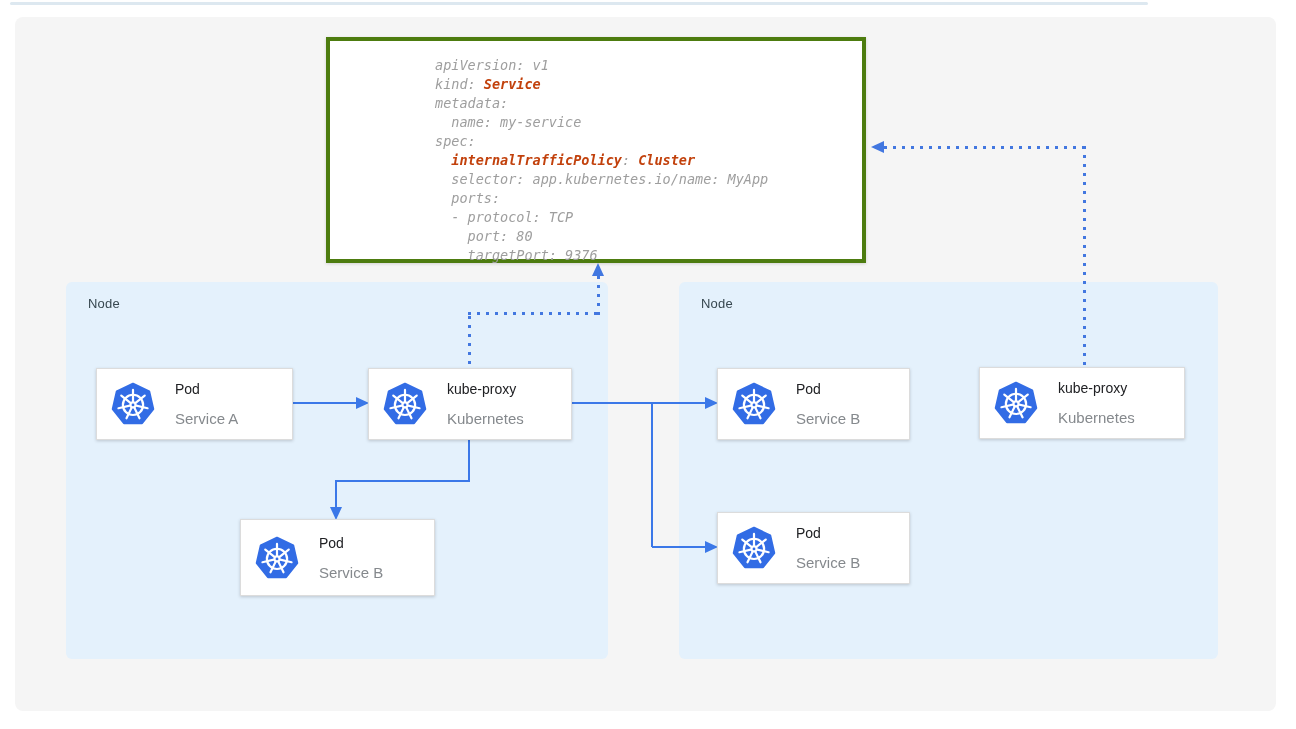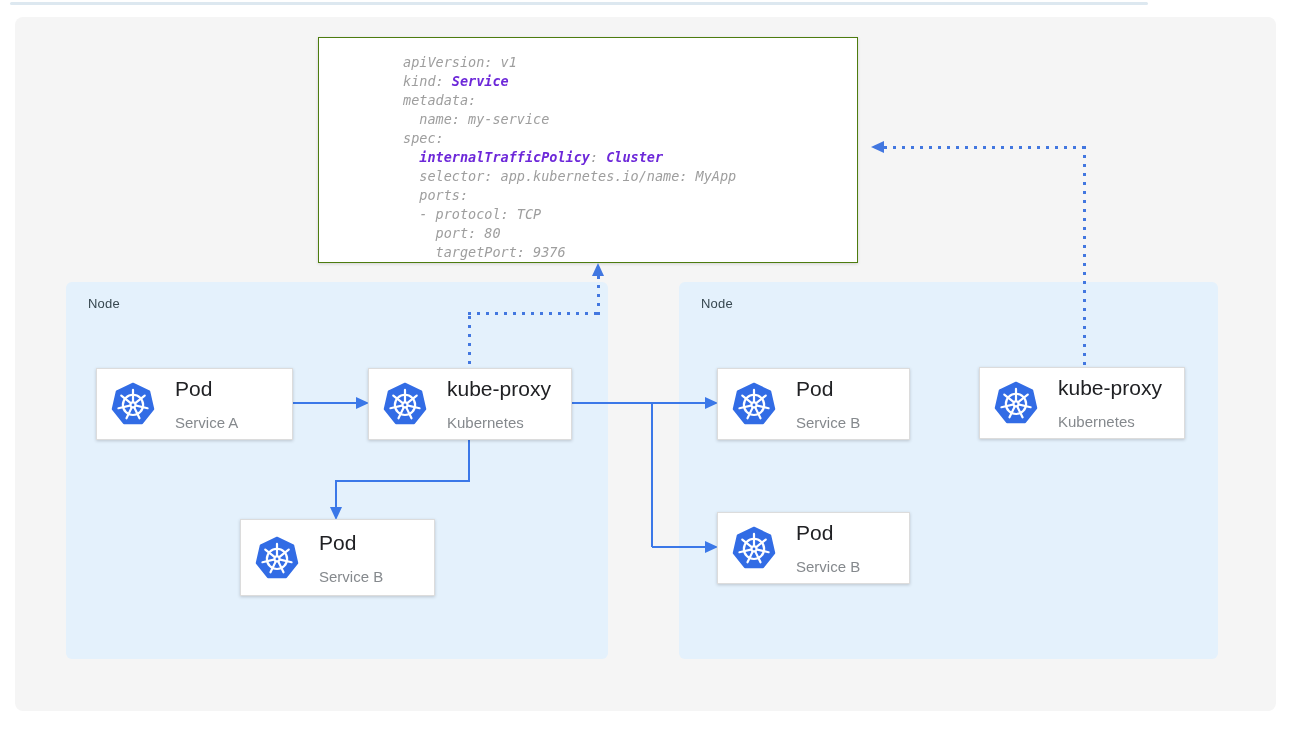--- a/index.html
+++ b/index.html
@@ -19,38 +19,38 @@
   .node {
     position:absolute; background:#e4f1fc; border-radius:6px;
   }
   .node-left  { left:66px;  top:282px; width:542px; height:377px; }
   .node-right { left:679px; top:282px; width:539px; height:377px; }
   .node-label {
     position:absolute; left:22px; top:14px;
     font-size:13px; color:#37474f; letter-spacing:.2px;
   }
   .yaml-box {
-    position:absolute; left:318px; top:37px; width:540px; height:226px;
-    background:#ffffff; border:1px solid #4d7c0f;
+    position:absolute; left:326px; top:37px; width:540px; height:226px;
+    background:#ffffff; border:4px solid #4d7c0f;
     box-shadow:0 1px 3px rgba(0,0,0,.14);
-    padding:15px 10px 0 84px;
+    padding:15px 10px 0 105px;
   }
   .yaml-code {
     font-family:"DejaVu Sans Mono", monospace; font-style:italic;
     font-size:13.5px; line-height:19px; color:#9e9e9e; white-space:pre;
   }
-  .yaml-code .b { font-weight:bold; color:#6d28d9; }
+  .yaml-code .b { font-weight:bold; color:#c2410c; }
   .card {
     position:absolute; background:#ffffff; border:1px solid #dcdcdc;
     box-shadow:0 1px 3px rgba(0,0,0,.18);
     display:flex; align-items:center; padding-left:14px;
   }
   .card .k8s-logo { width:44px; height:46px; flex:0 0 auto; }
   .card .card-text { margin-left:20px; }
-  .card-title { font-size:21px; color:#202124; }
+  .card-title { font-size:14px; color:#202124; }
   .card-sub   { font-size:15px; color:#85898d; margin-top:13px; }
   .card-pod-a      { left:96px;  top:368px; width:197px; height:72px; }
   .card-kp-left    { left:368px; top:368px; width:204px; height:72px; }
   .card-pod-b-left { left:240px; top:519px; width:195px; height:77px; }
   .card-pod-b-rt   { left:717px; top:368px; width:193px; height:72px; }
   .card-pod-b-rb   { left:717px; top:512px; width:193px; height:72px; }
   .card-kp-right   { left:979px; top:367px; width:206px; height:72px; }
 
   .solid-h { position:absolute; height:2px; background:#3b78e8; }
   .solid-v { position:absolute; width:2px;  background:#3b78e8; }

